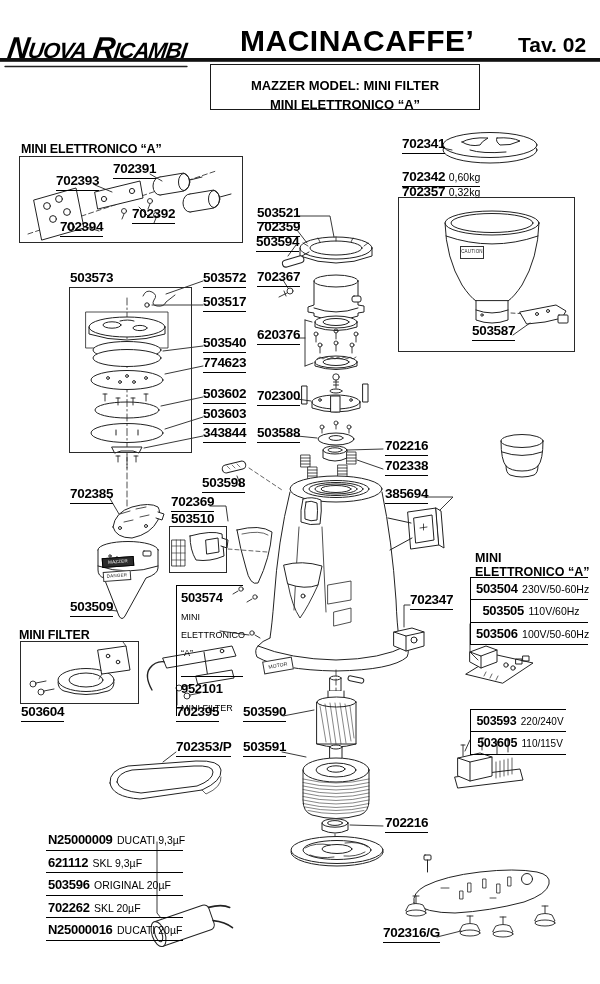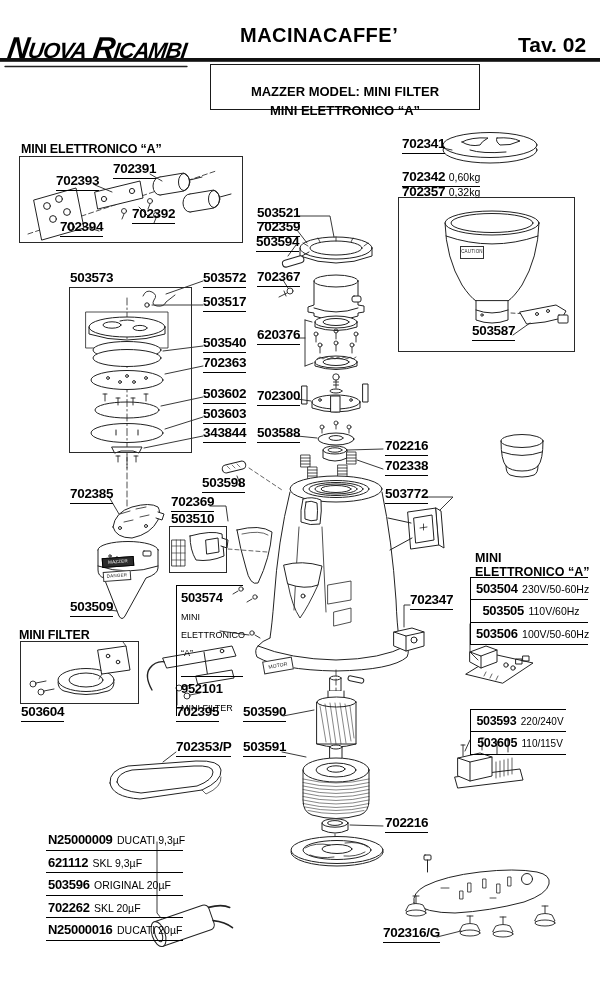--- a/index.html
+++ b/index.html
@@ -6,26 +6,26 @@
   html,body { background:#fff; }
   .page { position:relative; width:600px; height:984px; background:#fff; overflow:hidden;
           font-family:"Liberation Sans", sans-serif; color:#000; }
   .art { position:absolute; left:0; top:0; }
 
   
   .logo { position:absolute; left:8px; top:31px; font-style:italic; font-weight:bold;
           font-size:22px; letter-spacing:-1px; transform:skewX(-8deg); white-space:nowrap; }
   .logo span { display:inline-block; margin-right:7px; text-transform:uppercase; }
   .logo span::first-letter { font-size:30px; }
-  .title { position:absolute; left:240px; top:24px; font-weight:bold; font-size:20px;
+  .title { position:absolute; left:240px; top:24px; font-weight:bold; font-size:30px;
            letter-spacing:0.5px; white-space:nowrap; }
   .sheet { position:absolute; left:518px; top:33px; font-weight:bold; font-size:21px; white-space:nowrap; }
   .modelbox { position:absolute; left:210px; top:64px; width:270px; height:46px;
               border:1.6px solid #1a1a1a; text-align:center; font-weight:bold; font-size:13px;
-              line-height:1.45; padding-top:18px; }
+              line-height:1.45; padding-top:12px; }
 
   
   .lbl { position:absolute; font-weight:bold; font-size:13.5px; line-height:1;
          letter-spacing:-0.3px; white-space:nowrap; }
   .lbl.ul { border-bottom:1.6px solid #000; padding-bottom:2px; }
   .lbl .desc { font-weight:normal; font-size:10.5px; letter-spacing:0; }
   .hdg { position:absolute; font-weight:bold; font-size:12.5px; letter-spacing:-0.2px; white-space:nowrap; }
   .pbox { position:absolute; border:1.2px solid #2a2a2a; }
 
   
@@ -568,32 +568,32 @@
 
   <div class="lbl ul" style="left:257px;top:206px"><span>503521</span></div>
   <div class="lbl ul" style="left:257px;top:220px"><span>702359</span></div>
   <div class="lbl ul" style="left:256px;top:235px"><span>503594</span></div>
   <div class="lbl ul" style="left:257px;top:270px"><span>702367</span></div>
 
   <div class="lbl" style="left:70px;top:271px"><span>503573</span></div>
   <div class="lbl ul" style="left:203px;top:271px"><span>503572</span></div>
   <div class="lbl ul" style="left:203px;top:295px"><span>503517</span></div>
   <div class="lbl ul" style="left:203px;top:336px"><span>503540</span></div>
-  <div class="lbl ul" style="left:203px;top:356px"><span>702363</span></div>
+  <div class="lbl ul" style="left:203px;top:356px"><span>774623</span></div>
   <div class="lbl ul" style="left:257px;top:328px"><span>620376</span></div>
   <div class="lbl ul" style="left:203px;top:387px"><span>503602</span></div>
   <div class="lbl ul" style="left:257px;top:389px"><span>702300</span></div>
   <div class="lbl ul" style="left:203px;top:407px"><span>503603</span></div>
   <div class="lbl ul" style="left:203px;top:426px"><span>343844</span></div>
   <div class="lbl ul" style="left:257px;top:426px"><span>503588</span></div>
 
   <div class="lbl ul" style="left:385px;top:439px"><span>702216</span></div>
   <div class="lbl ul" style="left:385px;top:459px"><span>702338</span></div>
   <div class="lbl ul" style="left:202px;top:476px"><span>503598</span></div>
-  <div class="lbl ul" style="left:385px;top:487px"><span>503772</span></div>
+  <div class="lbl ul" style="left:385px;top:487px"><span>385694</span></div>
   <div class="lbl ul" style="left:70px;top:487px"><span>702385</span></div>
   <div class="lbl ul" style="left:171px;top:495px"><span>702369</span></div>
   <div class="lbl" style="left:171px;top:512px"><span>503510</span></div>
   <div class="lbl ul" style="left:70px;top:600px"><span>503509</span></div>
 
   <div class="blk574" style="left:176px;top:585px">
     <div class="r1">
       <span class="code">503574</span> <span class="d2">MINI</span><br>
       <span class="d2">ELETTRONICO “A”</span>
     </div>

